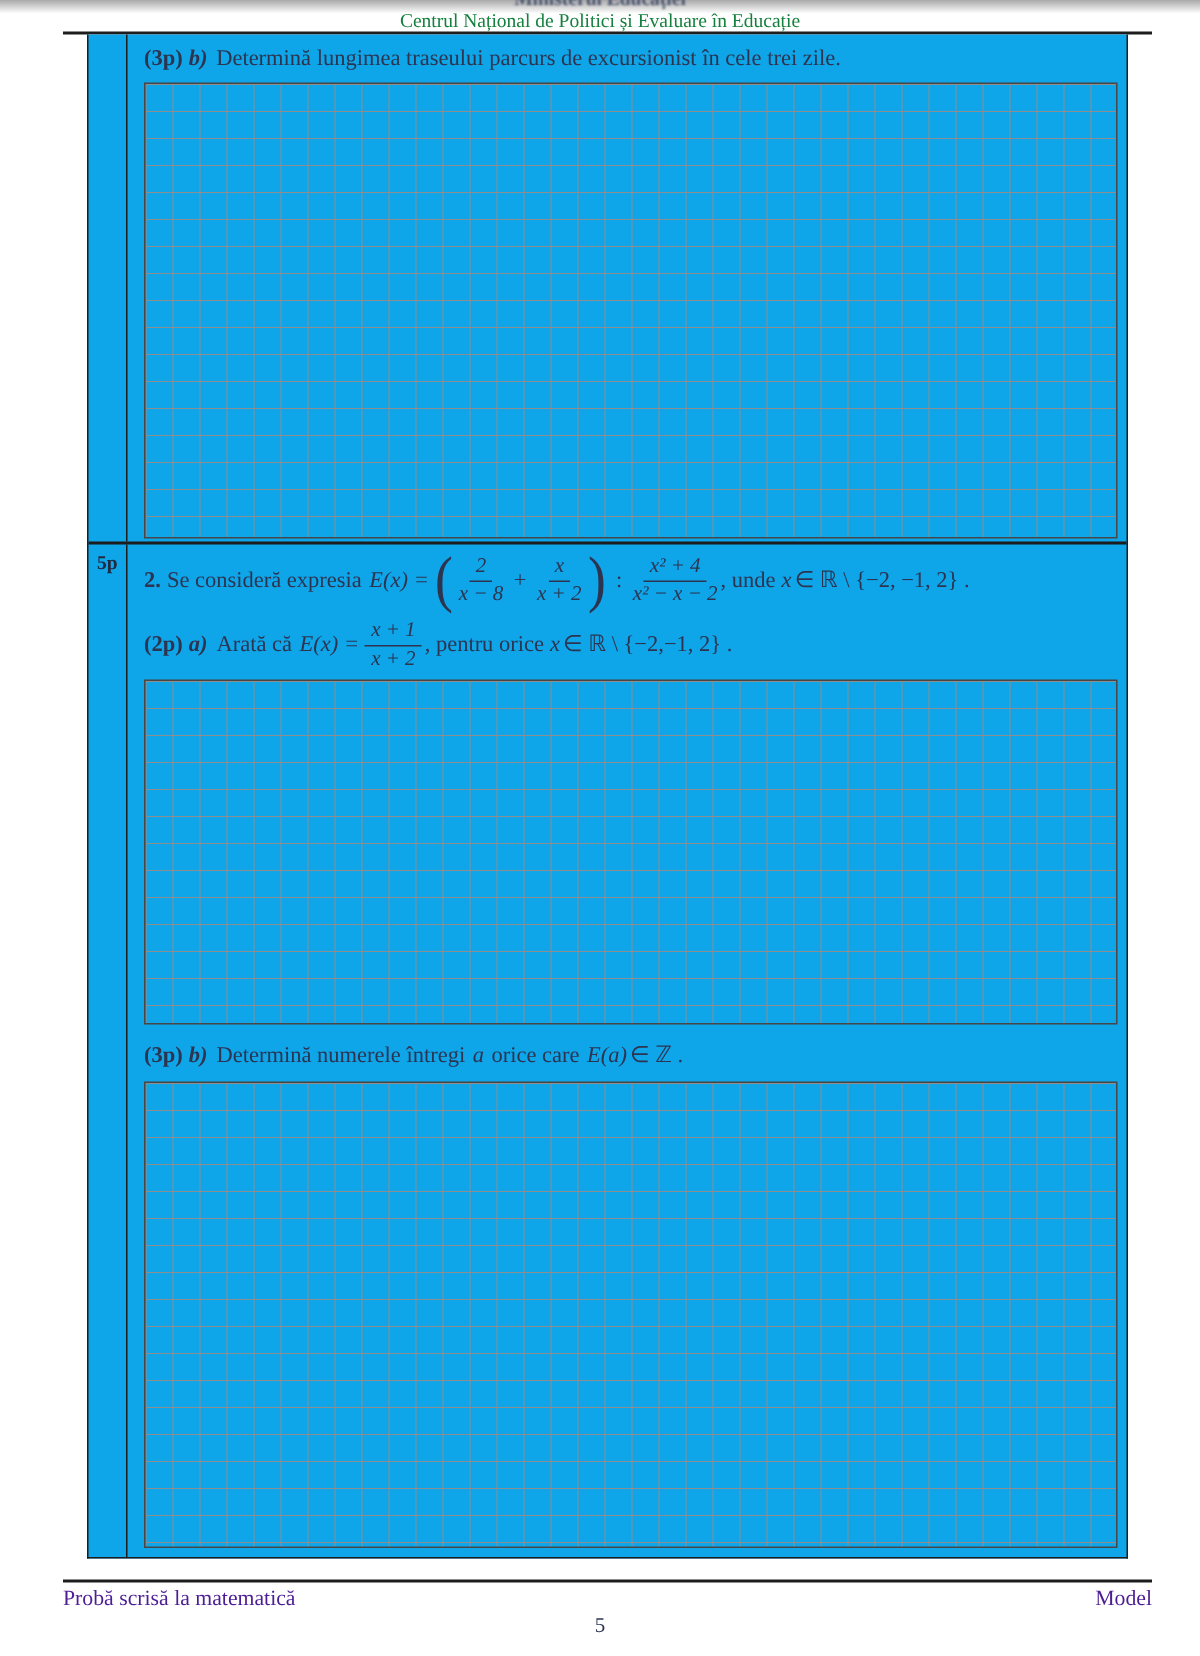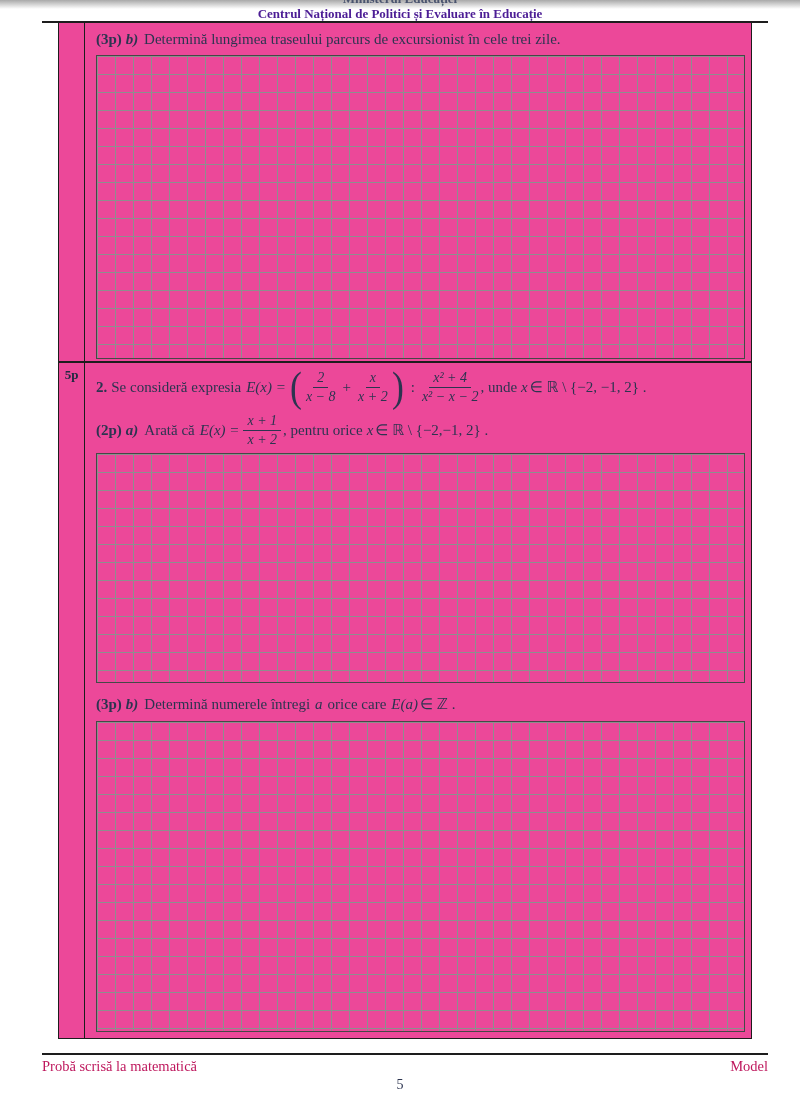--- a/index.html
+++ b/index.html
@@ -6,25 +6,25 @@
   body{
     width:800px;height:1104px;position:relative;background:#ffffff;
     font-family:"Liberation Serif", serif;color:#2c3450;overflow:hidden;
   }
   .top-shade{position:absolute;top:0;left:0;width:800px;height:9px;
     background:linear-gradient(to bottom,#a9a9a9,rgba(255,255,255,0));pointer-events:none;}
   .hdr-clip{position:absolute;top:0;left:0;width:100%;height:7px;overflow:hidden;}
   .hdr-ministry{position:relative;top:-9px;width:100%;text-align:center;
     font-weight:bold;font-size:13px;color:#4a546e;filter:blur(0.6px);}
   .hdr-center{position:absolute;top:6px;left:0;width:100%;text-align:center;
-    font-weight:bold;font-size:13px;color:#4c1d95;}
+    font-weight:normal;font-size:13px;color:#15803d;}
   .toprule{position:absolute;top:21px;left:42px;width:726px;height:2.4px;background:#1d1d1d;}
   .sheet{position:absolute;top:23px;left:58px;width:694px;height:1016px;
     border:1.7px solid #1d1d1d;border-top:none;box-sizing:border-box;
-    display:flex;flex-direction:column;background:#ec4899;}
+    display:flex;flex-direction:column;background:#0ea5e9;}
   .row{display:flex;min-height:0;}
   .row1{height:340px;border-bottom:2px solid #1d1d1d;box-sizing:border-box;}
   .row2{flex:1;}
   .pts{width:26px;flex:0 0 26px;border-right:1.7px solid #1d1d1d;box-sizing:border-box;
     font-weight:bold;font-size:13px;text-align:center;padding-top:4px;color:#222a42;}
   .cnt{flex:1;padding-left:11px;box-sizing:border-box;min-width:0;}
   .qline{font-size:15px;margin-top:7px;line-height:1.3;white-space:nowrap;}
   .plabel{font-weight:bold;}
   .pitem{font-weight:bold;font-style:italic;margin:0 2px 0 4px;}
   .grid{width:649px;box-sizing:border-box;border:1.2px solid #474747;
@@ -44,21 +44,21 @@
   .ml4{margin-left:4px;text-align:right;}
   .frac{display:inline-flex;flex-direction:column;align-items:center;
     line-height:1.12;font-size:14px;font-style:italic;margin:0 2px;}
   .frac .num{padding:0 4px 1px;border-bottom:1.2px solid #2c3450;}
   .frac .den{padding-top:1px;}
   .bigp{font-size:42px;font-weight:300;line-height:0;display:inline-block;
     transform:scaleX(0.85);margin:0 1px;}
   .op{margin:0 5px;}
   .footrule{position:absolute;top:1053px;left:42px;width:726px;height:2.4px;background:#1d1d1d;}
   .footline{position:absolute;top:1058px;left:42px;width:726px;display:flex;
-    justify-content:space-between;font-size:14.5px;color:#be185d;}
+    justify-content:space-between;font-size:14.5px;color:#4c1d95;}
   .pagenum{position:absolute;top:1077px;left:0;width:100%;text-align:center;font-size:14px;color:#2c3450;}
 </style>
 </head>
 <body>
 
 <div class="top-shade"></div>
 
 <div class="hdr-clip">
   <div class="hdr-ministry">Ministerul Educației</div>
 </div>

